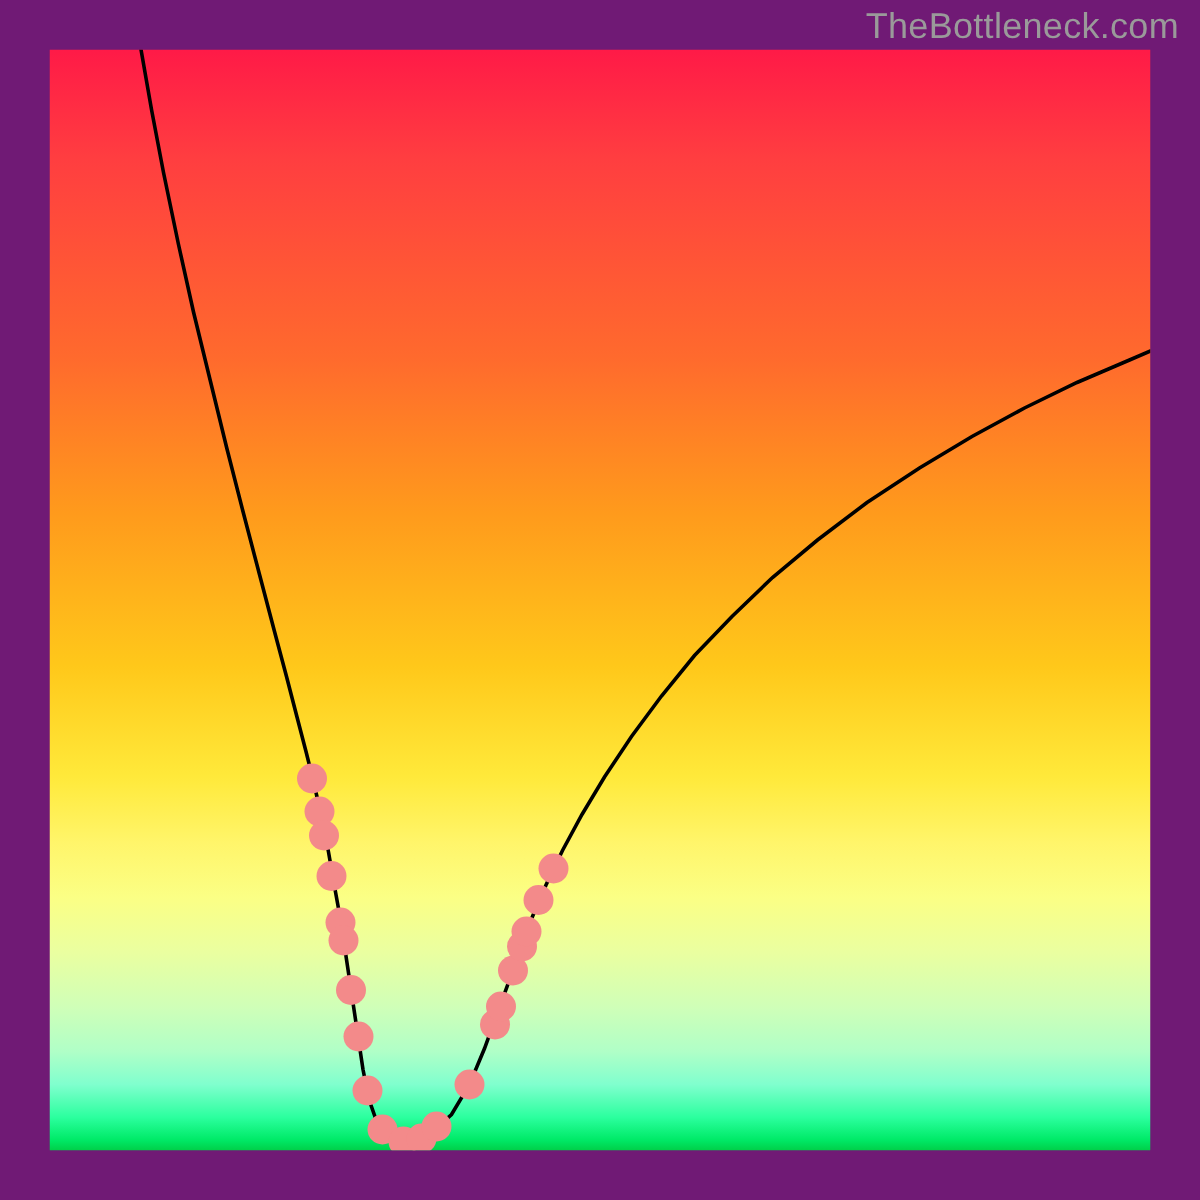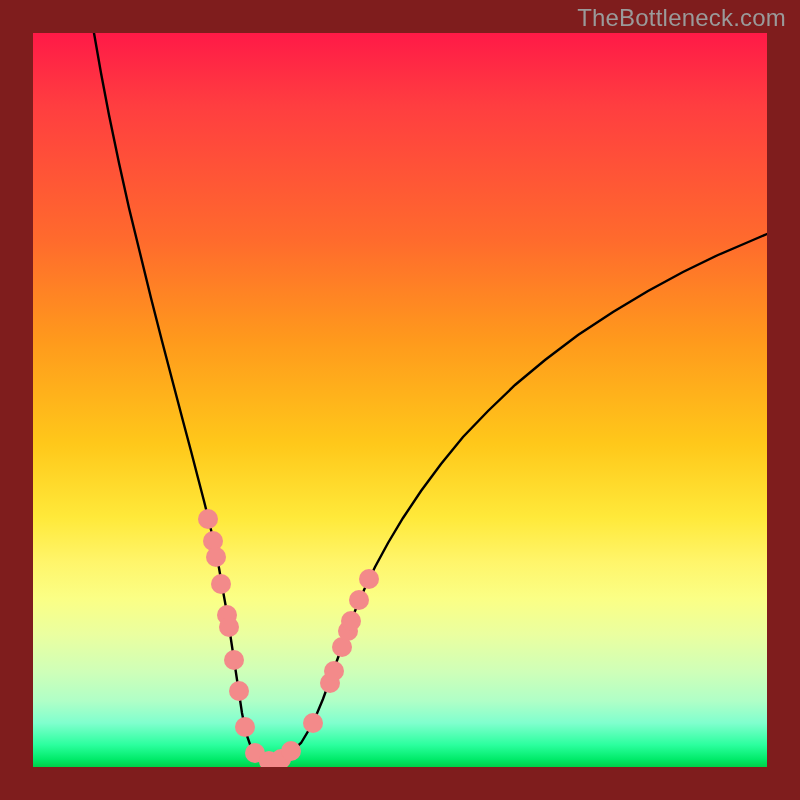--- a/index.html
+++ b/index.html
@@ -7,21 +7,21 @@
     padding: 0;
     width: 800px;
     height: 800px;
     overflow: hidden;
     background: #000;
     font-family: Arial, Helvetica, sans-serif;
   }
   .outer {
     width: 800px;
     height: 800px;
-    background: #7f1d1d;
+    background: #701a75;
     position: relative;
   }
   .plot {
     position: absolute;
     left: 33px;
     top: 33px;
     width: 734px;
     height: 734px;
     overflow: hidden;
   }

